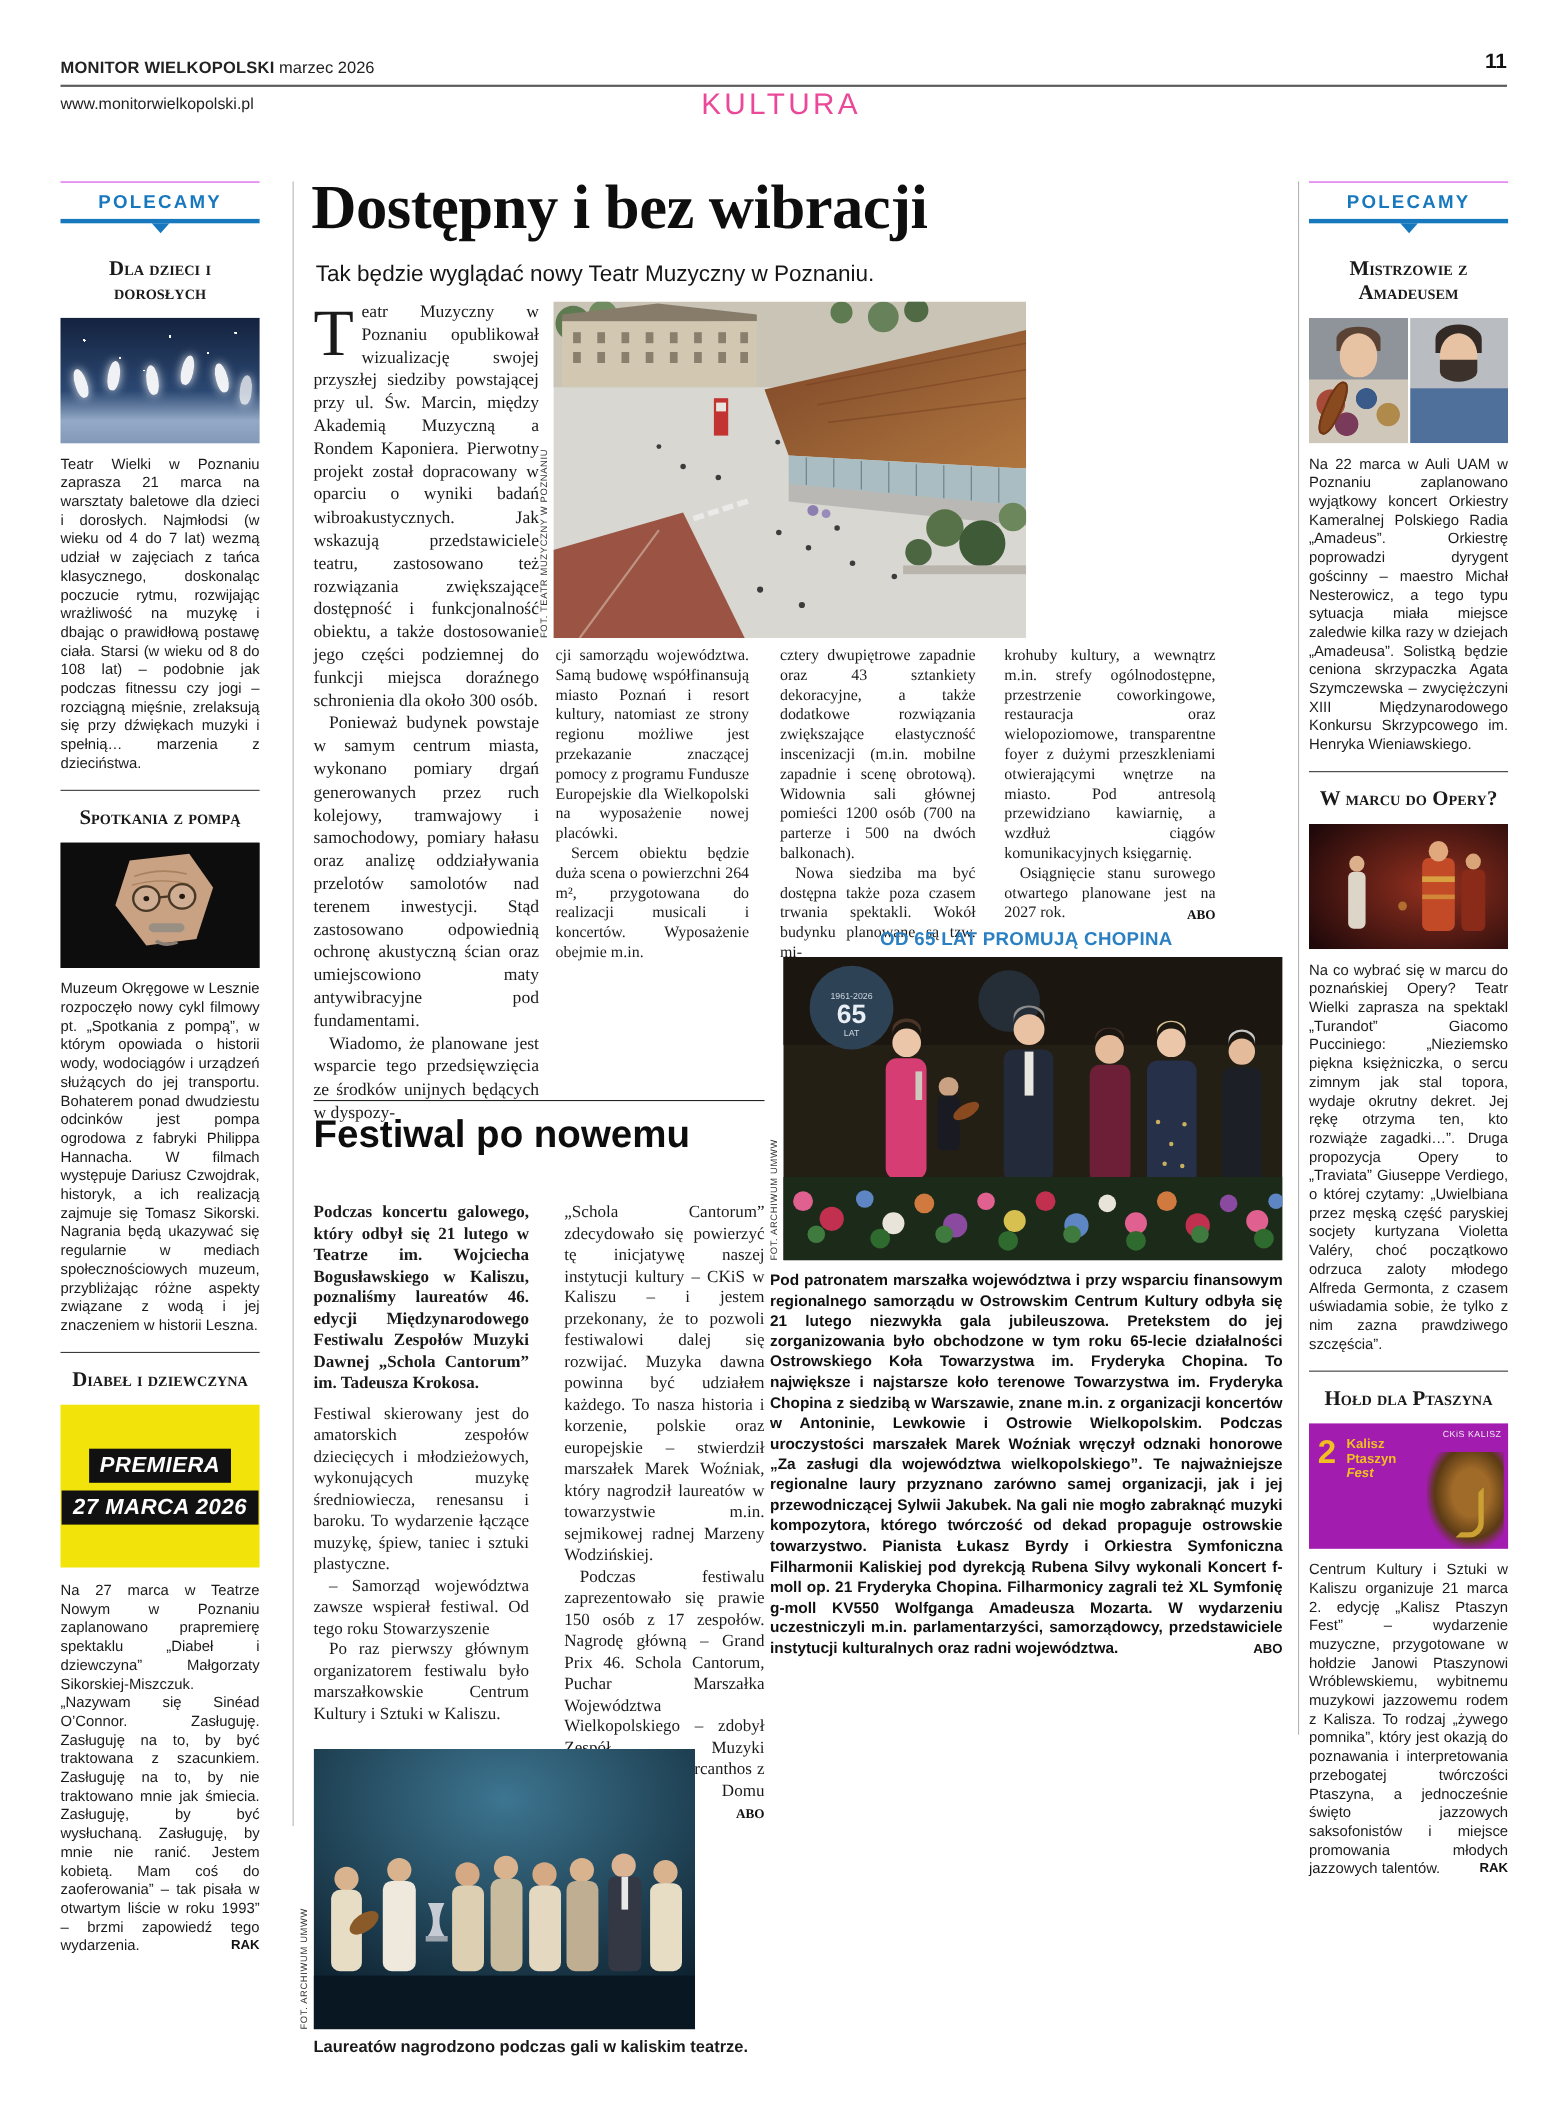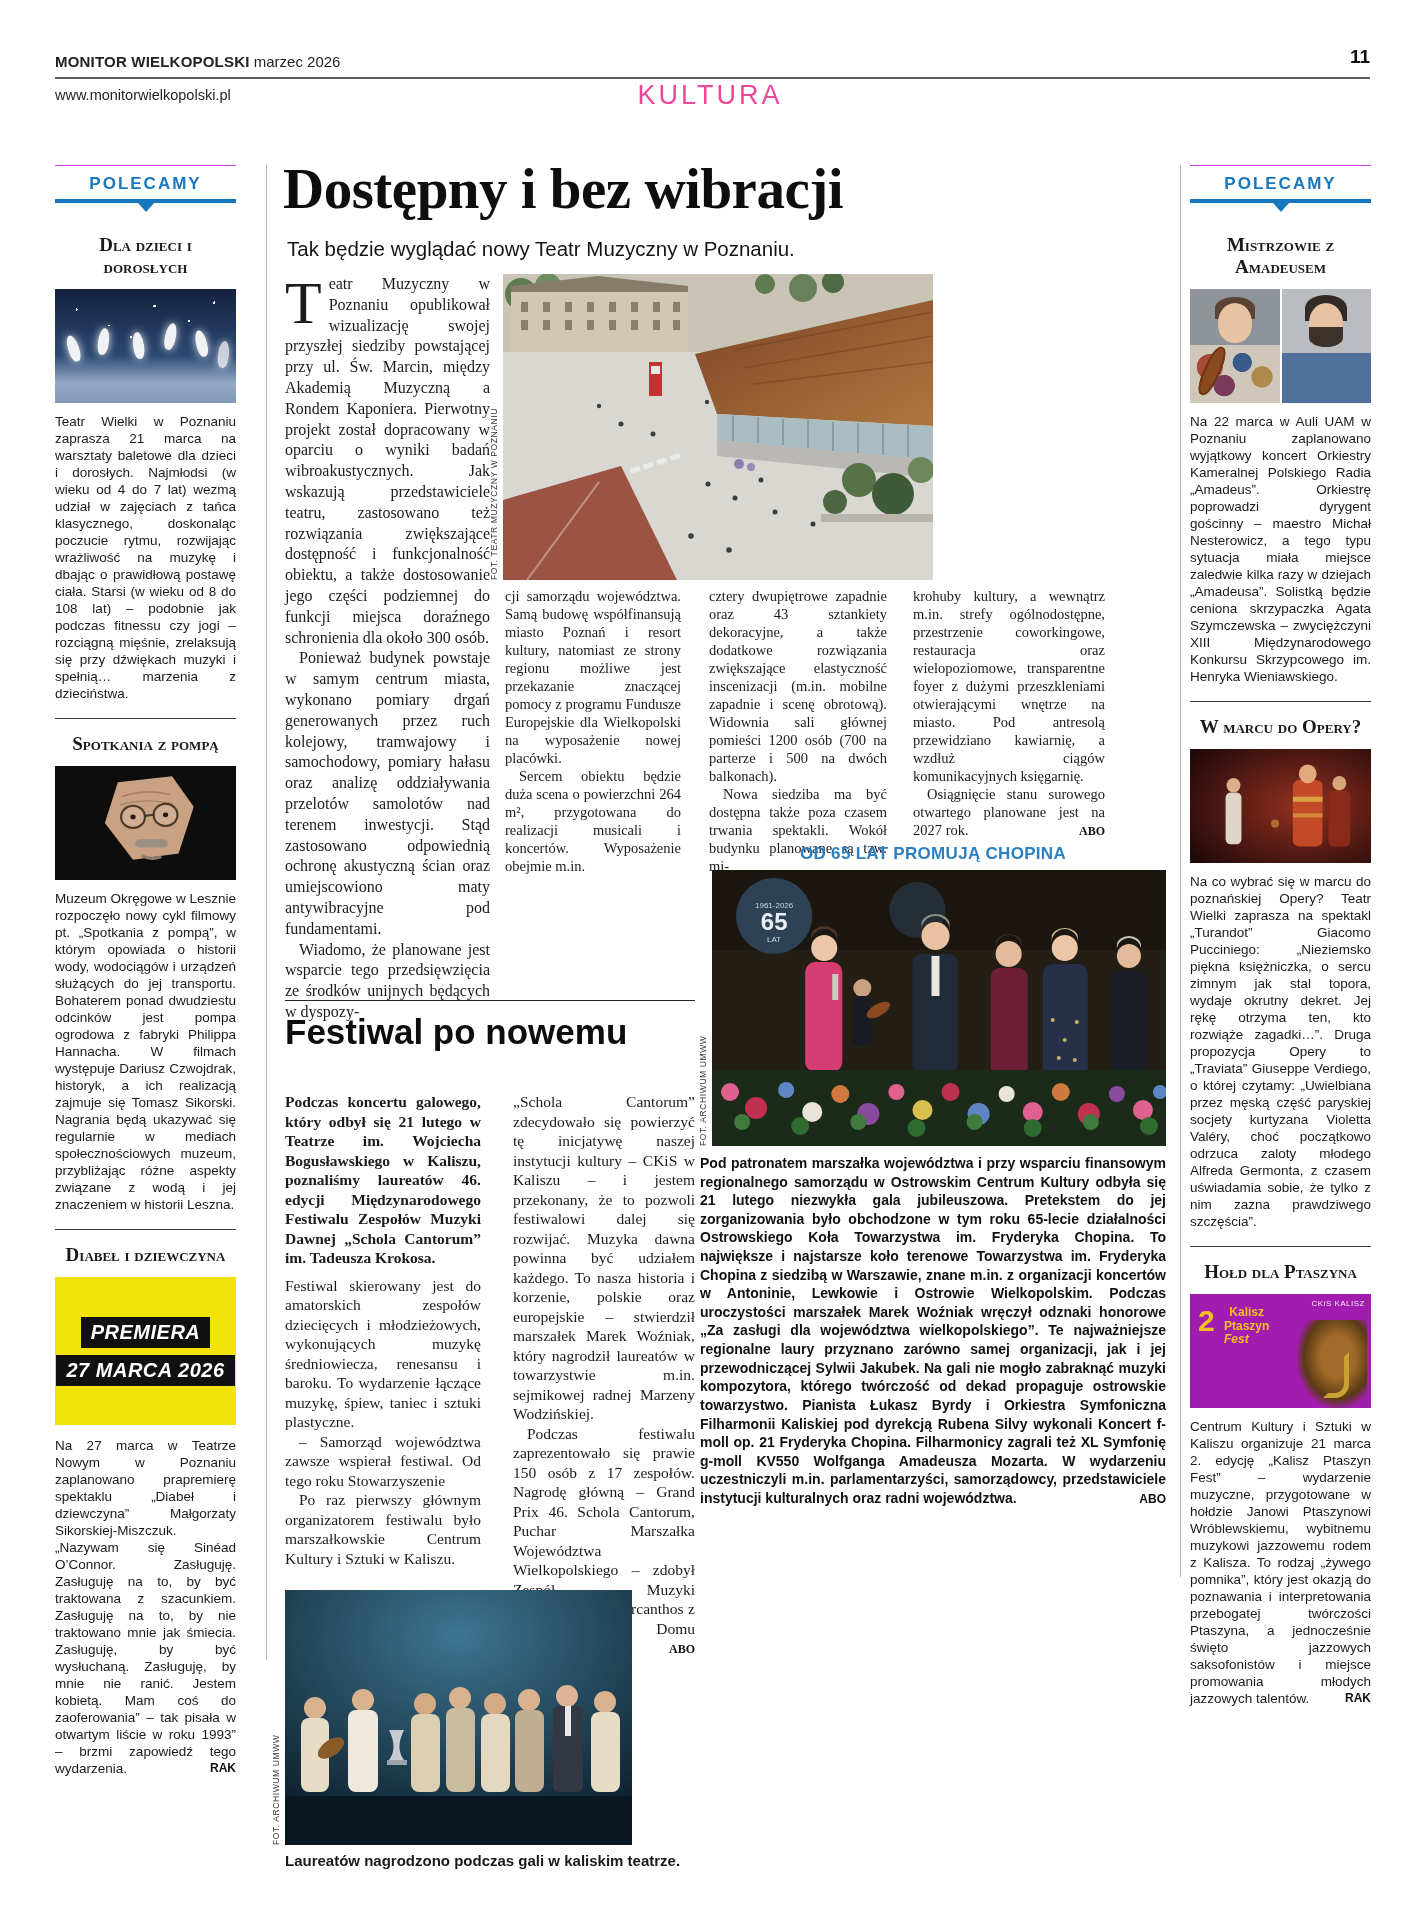--- a/index.html
+++ b/index.html
@@ -447,21 +447,21 @@
       </svg>
     </div>
     <div class="side-body">Na co wybrać się w marcu do poznańskiej Opery? Teatr Wielki zaprasza na spektakl „Turandot” Giacomo Pucciniego: „Nieziemsko piękna księżniczka, o sercu zimnym jak stal topora, wydaje okrutny dekret. Jej rękę otrzyma ten, kto rozwiąże zagadki…”. Druga propozycja Opery to „Traviata” Giuseppe Verdiego, o której czytamy: „Uwielbiana przez męską część paryskiej socjety kurtyzana Violetta Valéry, choć początkowo odrzuca zaloty młodego Alfreda Germonta, z czasem uświadamia sobie, że tylko z nim zazna prawdziwego szczęścia”.</div>
 
     <div class="side-rule"></div>
     <div class="side-head">Hołd dla Ptaszyna</div>
     <div class="side-img img-ptaszyn">
       <span class="pt-brand">CKiS KALISZ</span>
       <span class="pt-num">2</span>
       <div class="pt-lines">
-        <span style="display:block;text-align:center;">Kalisz</span>
+        <span style="display:block;">Kalisz</span>
         <span style="display:block;">Ptaszyn</span>
         <span style="display:block;" class="it">Fest</span>
       </div>
       <div class="pt-sax"></div>
     </div>
     <div class="side-body">Centrum Kultury i Sztuki w Kaliszu organizuje 21 marca 2. edycję „Kalisz Ptaszyn Fest” – wydarzenie muzyczne, przygotowane w hołdzie Janowi Ptaszynowi Wróblewskiemu, wybitnemu muzykowi jazzowemu rodem z Kalisza. To rodzaj „żywego pomnika”, który jest okazją do poznawania i interpretowania przebogatej twórczości Ptaszyna, a jednocześnie święto jazzowych saksofonistów i miejsce promowania młodych jazzowych talentów.</div>
     <div class="byrow"><span>RAK</span></div>
   </aside>
 
 </div>

